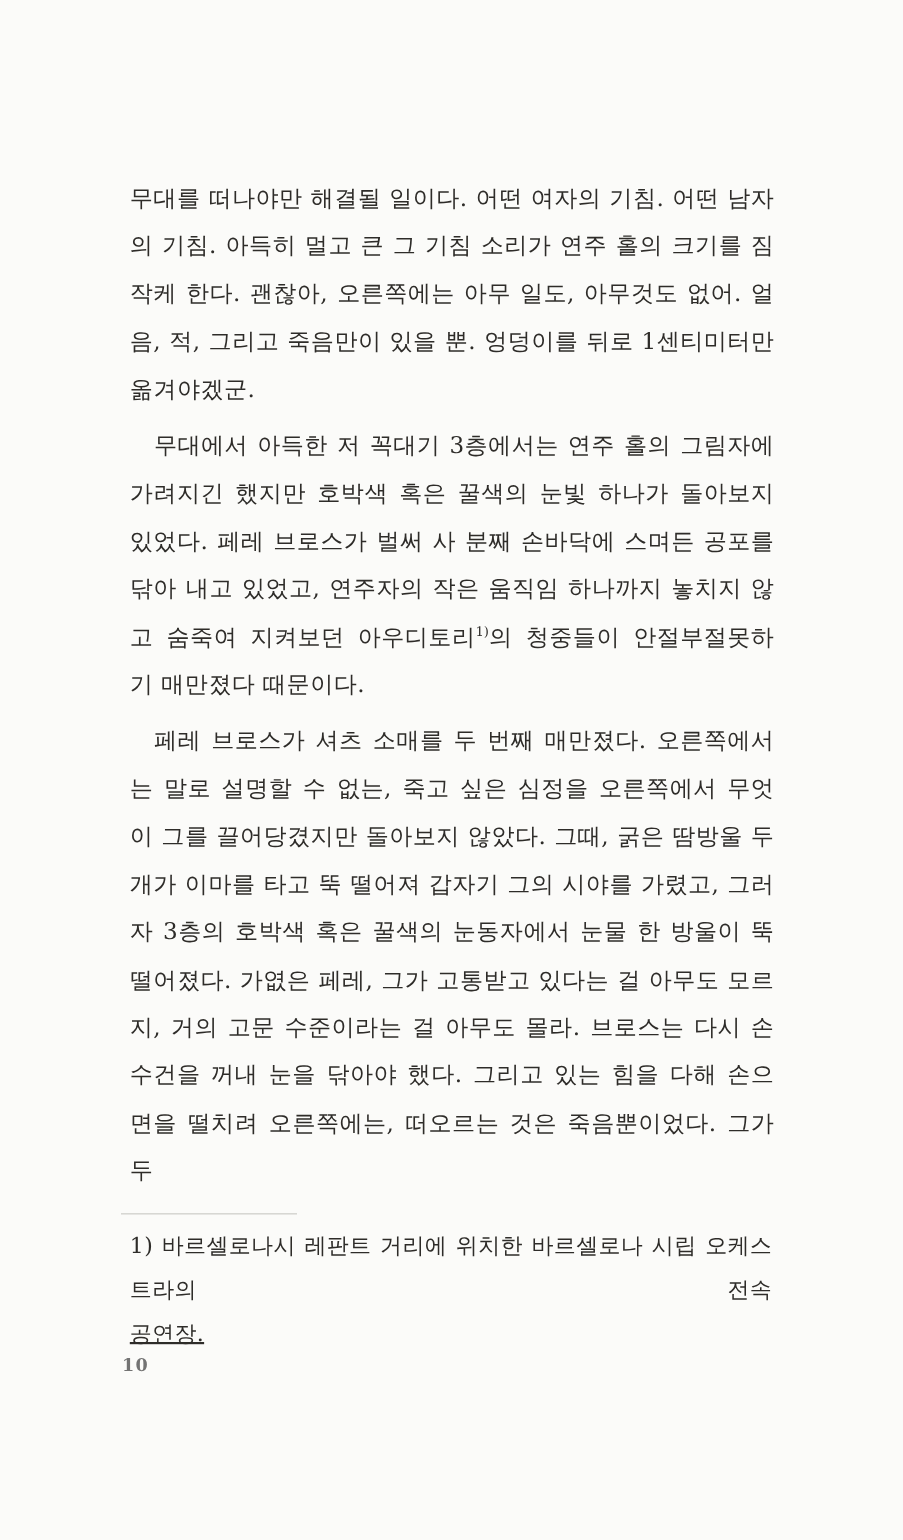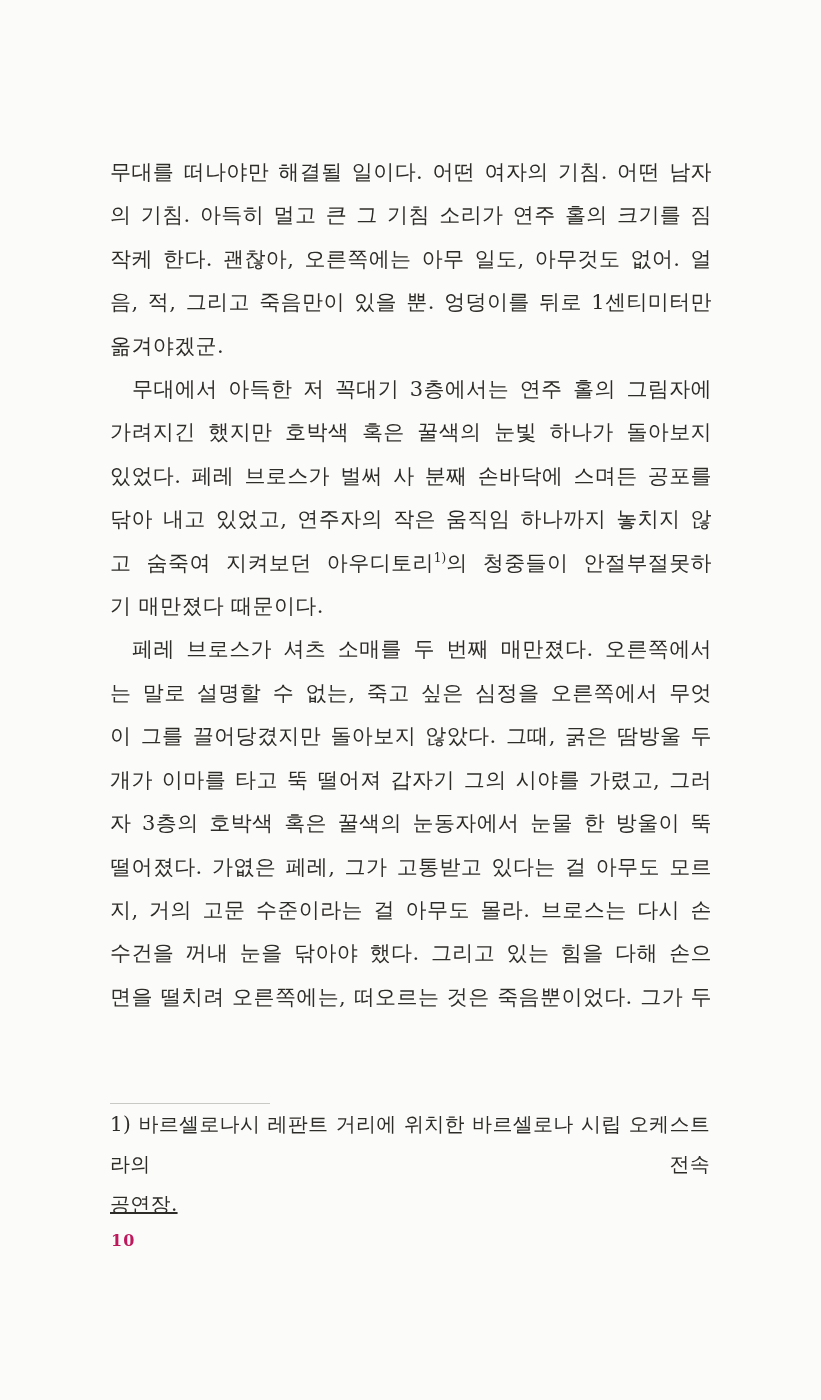--- a/index.html
+++ b/index.html
@@ -21,21 +21,21 @@
   }
   .body-text {
     position: absolute;
     left: 110px;
     top: 151px;
     width: 602px;
     font-size: 21px;
     line-height: 43.4px;
     letter-spacing: 0.4px;
   }
-  .para { margin: 0; }
+  .para { margin: 8px; }
   .line {
     text-align: justify;
     text-align-last: justify;
     white-space: normal;
   }
   .line.indent { padding-left: 22px; }
   .line.noJustify { text-align-last: left; }
   .line sup {
     font-size: 12px;
     vertical-align: super;
@@ -61,21 +61,21 @@
   }
   .footnote .line { text-align: justify; text-align-last: justify; }
   .footnote .line.noJustify { text-align-last: left; text-decoration: underline; }
   .page-number {
     position: absolute;
     left: 111px;
     top: 1231px;
     font-size: 16px;
     font-weight: bold;
     letter-spacing: 1px;
-    color: #be185d;
+    color: #737373;
   }
 </style>
 </head>
 <body>
 
 <div class="page">
   <div class="body-text" id="body-text">
       <div class="para">
         <div class="line">무대를 떠나야만 해결될 일이다. 어떤 여자의 기침. 어떤 남자</div>
         <div class="line">의 기침. 아득히 멀고 큰 그 기침 소리가 연주 홀의 크기를 짐</div>

